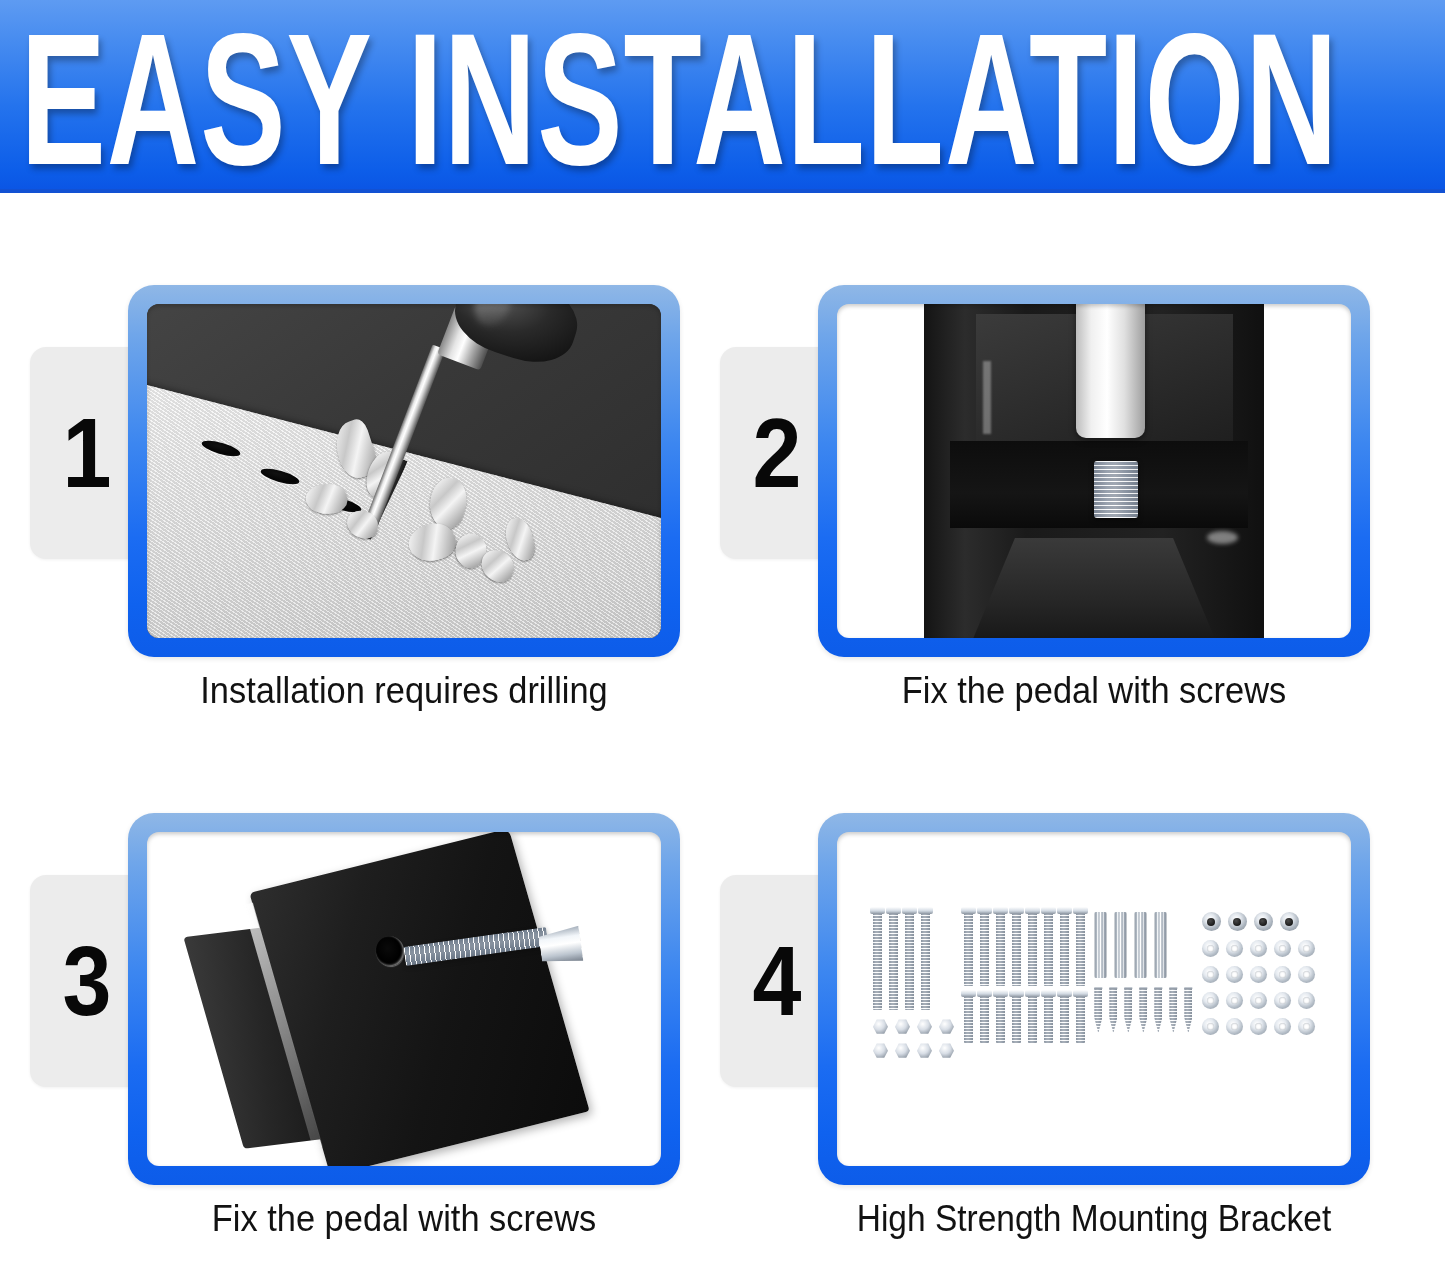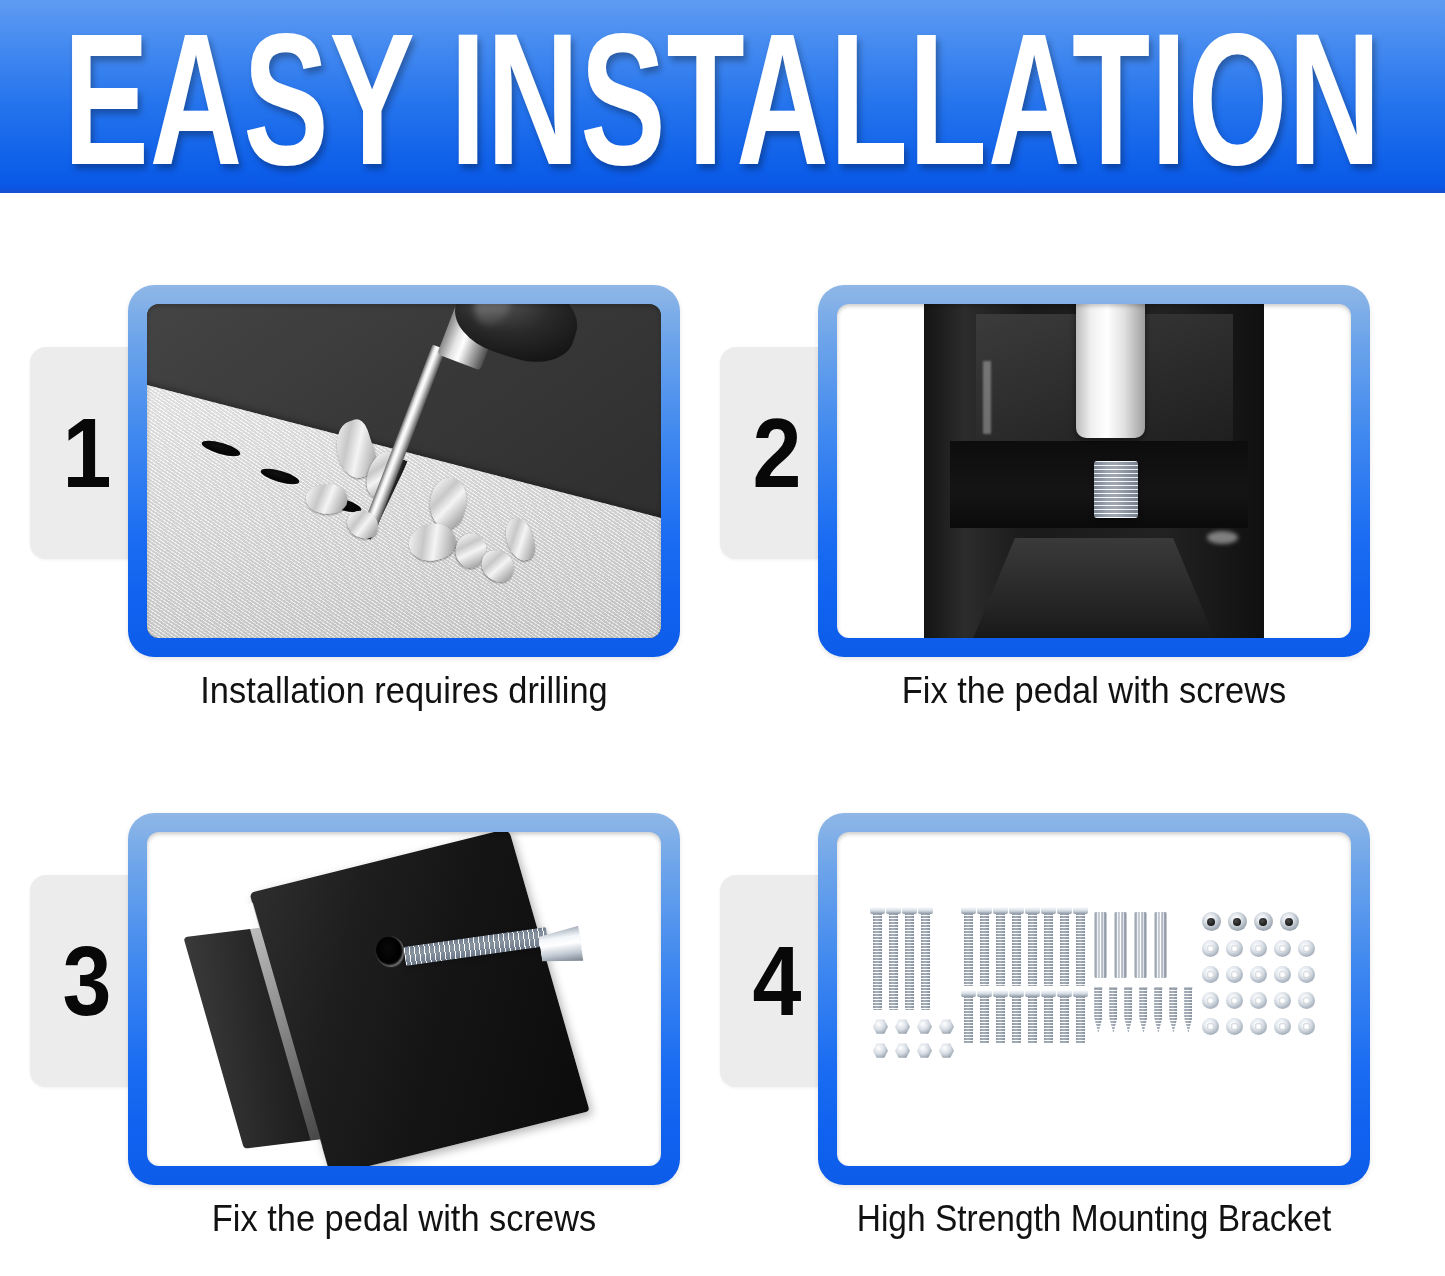--- a/index.html
+++ b/index.html
@@ -15,21 +15,20 @@
 
   
   .banner {
     position: absolute;
     left: 0; top: 0;
     width: 1445px;
     height: 193px;
     background: linear-gradient(to bottom, #5e9bf2 0%, #4a8ef0 18%, #2473ed 55%, #0d5ee9 88%, #0a54e4 100%);
     display: flex;
     align-items: center;
-    justify-content: center;
     overflow: hidden;
   }
   .banner::after {
     content: "";
     position: absolute;
     left: 0; bottom: 0;
     width: 100%; height: 4px;
     background: #1a4fc4;
     opacity: .55;
   }

